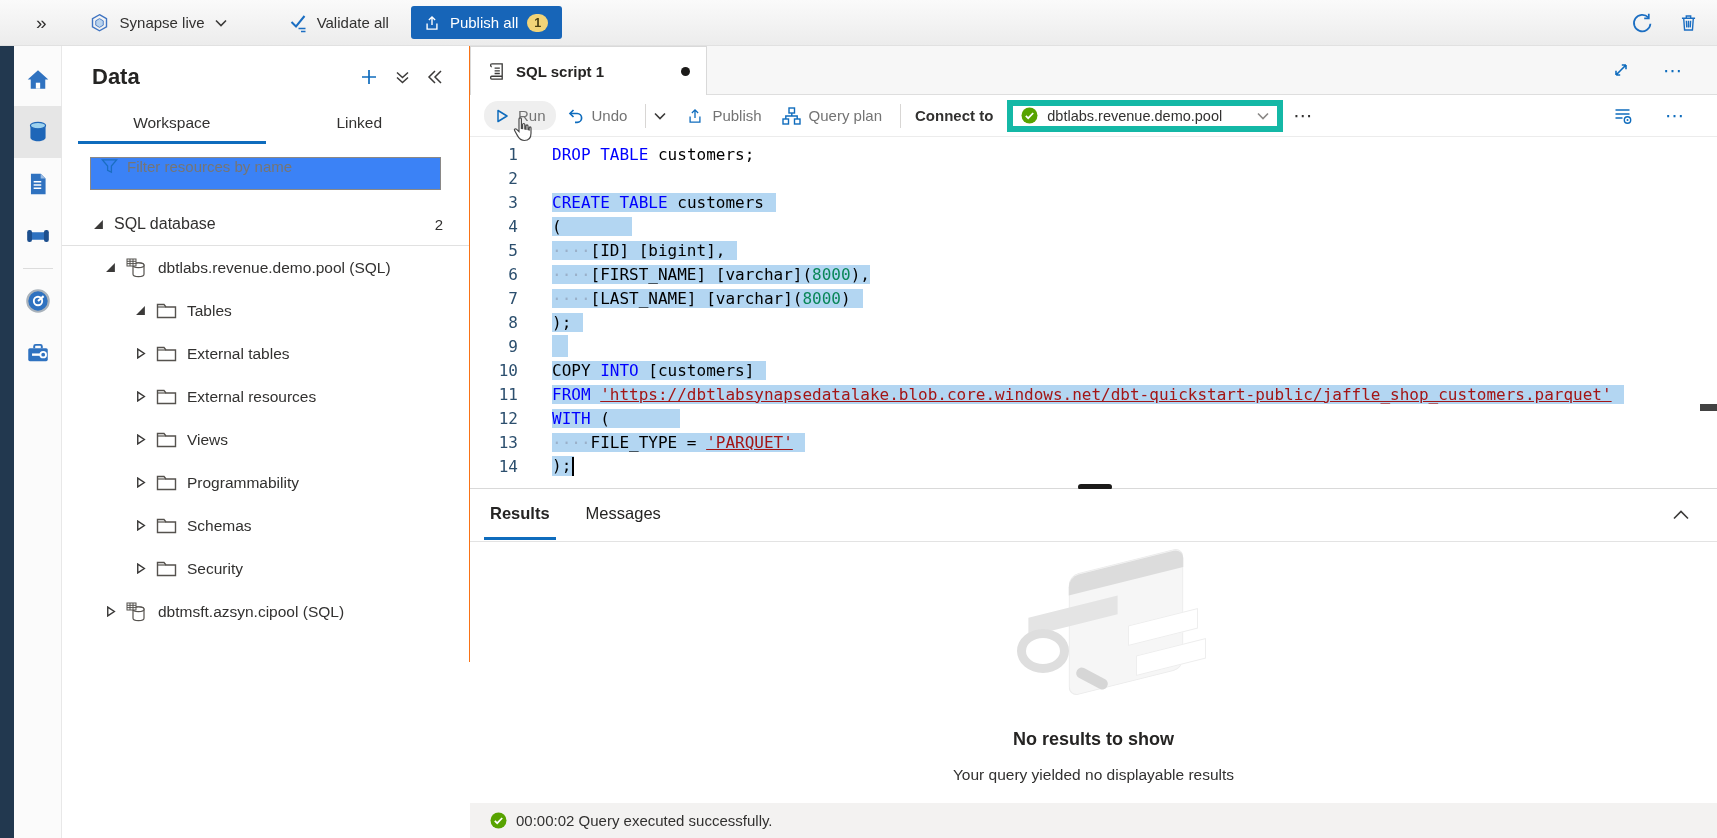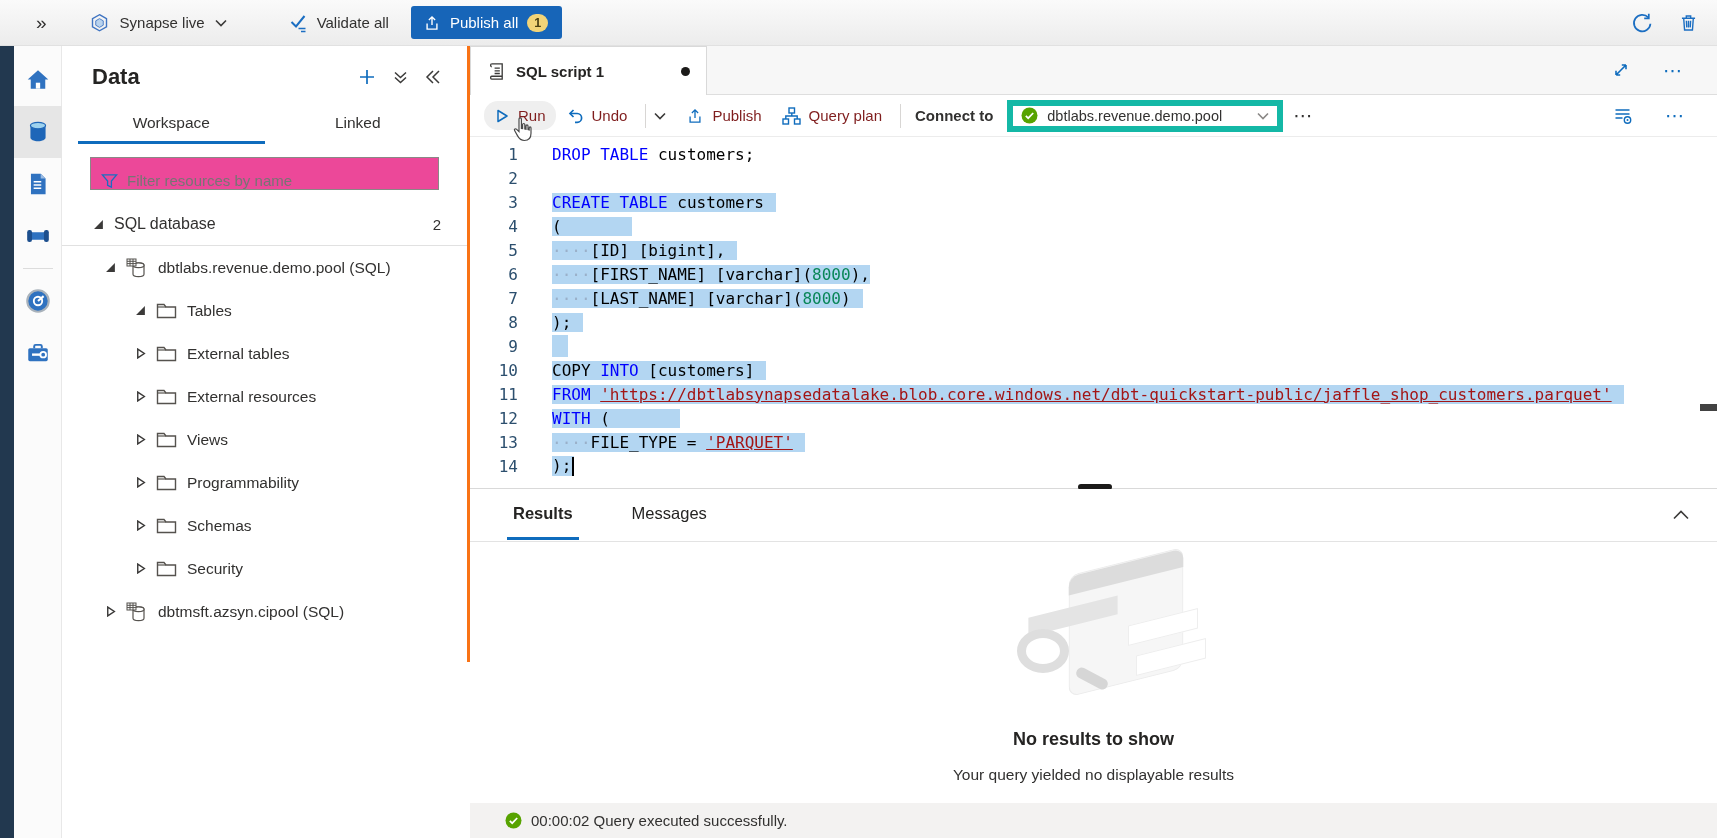--- a/index.html
+++ b/index.html
@@ -25,31 +25,31 @@
   .navstrip { position:absolute; left:0; top:46px; width:14px; height:792px; background:#22384f; }
   .rail { position:absolute; left:14px; top:46px; width:48px; height:792px; background:#fbfbfb;
     border-right:1px solid #e8e8e8; display:flex; flex-direction:column; align-items:center; padding-top:8px; }
   .rail-btn { width:48px; height:52px; display:flex; align-items:center; justify-content:center;
     background:transparent; border:none; cursor:pointer; }
   .rail-btn.selected { background:#e6e6e6; }
   .rail-sep { width:30px; border-top:1px solid #dcdcdc; margin:6px 0; }
 
   
   .datapanel { position:absolute; left:62px; top:46px; width:408px; height:616px; background:#fff;
-    border-right:3px solid #f97316; }
+    border-right:1px solid #f97316; }
   .dp-head { display:flex; align-items:center; margin:18px 26px 0 30px; }
   .dp-title { font-size:22px; font-weight:bold; color:#252423; }
   .dp-head-icons { margin-left:auto; display:flex; align-items:center; gap:17px; }
   .dp-head-icons .icon { cursor:pointer; }
   .dp-tabs { display:flex; margin:16px 16px 0 16px; }
   .dp-tab { flex:1; text-align:center; font-size:15.5px; padding:8px 0 9px 0; cursor:pointer;
     border-bottom:3px solid transparent; color:#323130; }
   .dp-tab.active { border-bottom-color:var(--accent); }
   .dp-filter { position:relative; margin:13px 28px 0 28px; height:33px; border:1px solid #8a8886;
-    display:flex; align-items:flex-end; padding:0 10px; gap:9px; background:#ec4899; }
+    display:flex; align-items:flex-start; padding:0 10px; gap:9px; background:#3b82f6; }
   .dp-filter input { border:none; outline:none; flex:1; font-size:15px; font-family:inherit; color:#323130; background:transparent; }
   .dp-filter input::placeholder { color:#767574; }
   .tree { margin-top:13px; }
   .tree-row { height:43px; display:flex; align-items:center; gap:10px; font-size:15.5px; cursor:pointer; }
   .tree-root { border-bottom:1px solid #e1e1e1; margin-left:0; }
   .tree-root .count { margin-left:auto; margin-right:26px; font-size:15px; color:#323130; }
   .tree-label { white-space:nowrap; color:#323130; }
   .expander { width:12px; display:flex; justify-content:center; }
 
   
@@ -60,21 +60,21 @@
   .doc-tab { width:237px; height:49px; background:#fff; border:1px solid #d9d9d9; border-bottom:none;
     display:flex; align-items:center; gap:10px; padding:0 16px; cursor:pointer; position:relative; z-index:2;
     margin-bottom:-1px; }
   .doc-tab .tab-title { font-size:15px; font-weight:bold; color:#252423; flex:1; }
   .dirty-dot { width:9px; height:9px; border-radius:50%; background:#1b1a19; }
   .tabbar-right { margin-left:auto; display:flex; align-items:center; gap:24px; padding-right:24px; }
   .tabbar-right .icon { cursor:pointer; }
 
   .toolbar { position:absolute; left:0; top:49px; width:1247px; height:42px; background:#fff;
     border-bottom:1px solid #ececec; display:flex; align-items:center; font-size:15px; }
-  .tb-btn { display:flex; align-items:center; gap:8px; padding:6px 10px; border-radius:14px; cursor:pointer; color:#7f1d1d; }
+  .tb-btn { display:flex; align-items:center; gap:8px; padding:6px 10px; border-radius:14px; cursor:pointer; color:#737373; }
   .tb-btn.hovered { background:#efefef; }
   .tb-sep { width:1px; height:24px; background:#d8d6d4; margin:0 8px; }
   .connect-label { font-weight:bold; margin:0 14px 0 6px; }
   .pool-select { width:276px; height:32px; border:6px solid #14b8a6; background:#fff; display:flex;
     align-items:center; gap:9px; padding:0 8px; cursor:pointer; }
   .pool-select .pool-name { flex:1; font-size:14.5px; white-space:nowrap; overflow:hidden; }
   .tb-dots { font-size:19px; color:#323130; padding:0 10px; cursor:pointer; letter-spacing:1px; }
   .toolbar-right { margin-left:auto; display:flex; align-items:center; gap:22px; padding-right:22px; }
   .toolbar-right .icon { cursor:pointer; }
   .tb-dots.blue { color:var(--accent); }
@@ -95,21 +95,21 @@
   .caret { display:inline-block; width:2px; height:19px; background:#000; vertical-align:middle; margin-left:1px; }
   .scroll-thumb { position:absolute; right:0; top:358px; width:17px; height:7px; background:#424242; }
 
   .splitter { position:absolute; left:0; top:442px; width:1247px; height:1px; background:#d9d9d9; }
   .split-handle { position:absolute; left:608px; top:438px; width:34px; height:6px; background:#1b1a19; border-radius:3px; cursor:ns-resize; }
 
   
   .results-tabs { position:absolute; left:0; top:443px; width:1247px; height:53px; display:flex;
     align-items:center; padding-left:14px; border-bottom:1px solid #e3e3e3; background:#fff; }
   .r-tab { font-size:16.5px; color:#252423; padding:14px 6px; margin-right:24px; cursor:pointer;
-    border-bottom:3px solid transparent;margin-left:23px; }
+    border-bottom:3px solid transparent; }
   .r-tab.active { border-bottom-color:var(--accent); font-weight:bold; }
   .results-tabs .collapse { margin-left:auto; margin-right:28px; cursor:pointer; }
 
   .empty-state { position:absolute; left:0; top:497px; width:1247px; height:260px; background:#fff;
     display:flex; flex-direction:column; align-items:center; }
   .illus { position:relative; width:190px; height:160px; margin-top:12px; }
   .illus .win { position:absolute; left:68px; top:8px; width:118px; height:118px; background:#f6f6f6;
     border-radius:10px; transform:rotate(-14deg) skewX(-14deg); box-shadow:0 0 0 1px #ececec inset; }
   .illus .win-top { position:absolute; left:68px; top:8px; width:118px; height:18px; background:#dcdcdc;
     border-radius:10px 10px 0 0; transform:rotate(-14deg) skewX(-14deg); transform-origin:inherit; }
@@ -120,21 +120,21 @@
   .illus .row2 { position:absolute; left:136px; top:92px; width:72px; height:20px; background:#fff;
     border:1px solid #ededed; transform:rotate(-14deg) skewX(-14deg); }
   .illus .lens { position:absolute; left:18px; top:74px; width:52px; height:44px; border:9px solid #dedede;
     border-radius:50%; background:rgba(255,255,255,.7); }
   .illus .lens-handle { position:absolute; left:76px; top:118px; width:34px; height:11px; background:#d6d6d6;
     border-radius:5px; transform:rotate(28deg); }
   .empty-title { font-size:18px; font-weight:bold; color:#252423; margin-top:14px; }
   .empty-sub { font-size:15.5px; color:#323130; margin-top:16px; }
 
   .statusbar { position:absolute; left:0; top:757px; width:1247px; height:35px; background:#f3f2f1;
-    display:flex; align-items:center; gap:9px; padding-left:35px; font-size:15px; color:#323130; }
+    display:flex; align-items:center; gap:9px; padding-left:20px; font-size:15px; color:#323130; }
 
   .icon { display:inline-flex; align-items:center; justify-content:center; }
   .hand-cursor { position:absolute; left:40px; top:70px; z-index:50; pointer-events:none; }
 </style>
 </head>
 <body>
 
 <div id="app">
 
   <div class="topbar">

